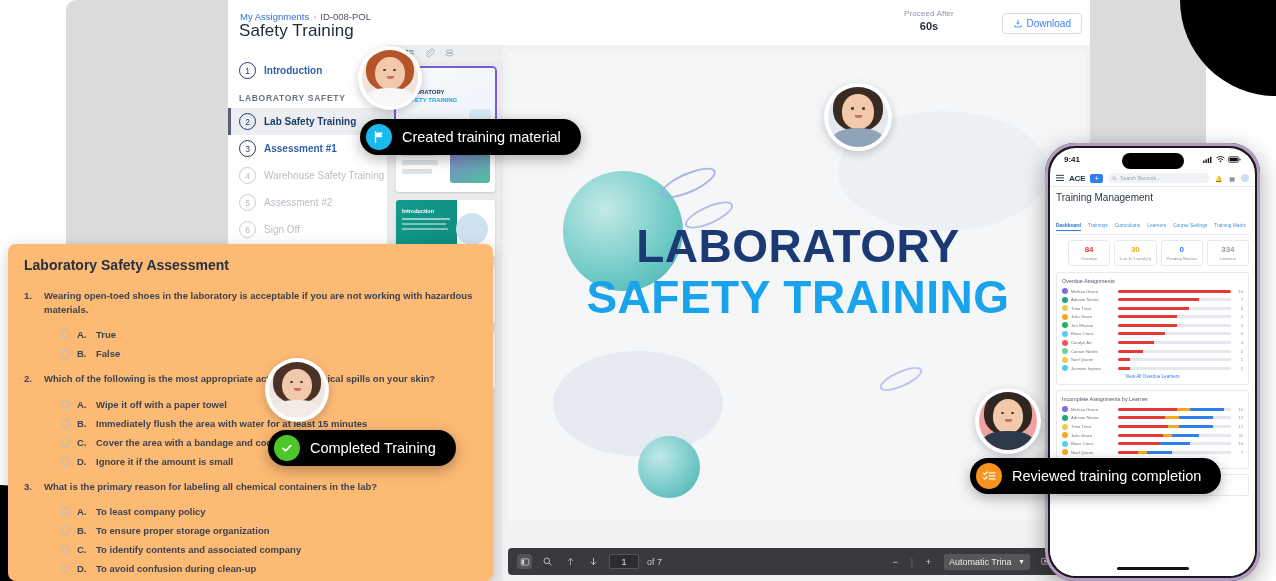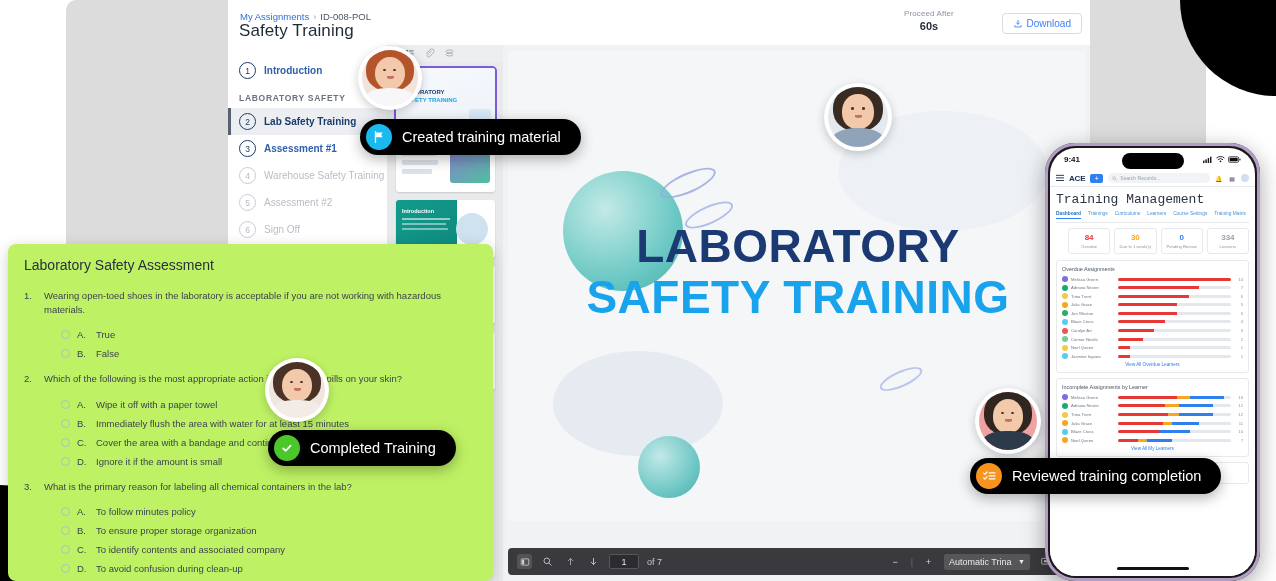--- a/index.html
+++ b/index.html
@@ -109,22 +109,22 @@
   #page-num-input { width: 30px; height: 15px; background: #2c2c30; border: 1px solid #55555a;
       border-radius: 2px; color: #e4e4e6; font-size: 9px; text-align: center; }
   #page-total { font-size: 9px; color: #c9c9cc; }
   .tb-spacer { flex: 1; }
   #zoom-select { height: 16px; min-width: 86px; background: #565659; border-radius: 2px;
       display: flex; align-items: center; justify-content: space-between; padding: 0 5px;
       font-size: 9px; color: #eaeaec; cursor: pointer; }
 
   
   #assessment-card { position: absolute; left: 8px; top: 244px; width: 485px; height: 337px;
-      background: #bef264; border-radius: 8px; box-shadow: 0 3px 14px rgba(0,0,0,.20);
-      padding: 13px 16px 0 16px; overflow: hidden; }
+      background: #fdba74; border-radius: 8px; box-shadow: 0 3px 14px rgba(0,0,0,.20);
+      padding: 13px 16px 0 16px; overflow: hidden; font-weight: bold; }
   #assessment-title { font-size: 14px; color: #27303c; margin-bottom: 16px; }
   .q-block { display: flex; margin-bottom: 9px; }
   .q-num { width: 20px; font-size: 9.5px; color: #3b4350; flex: 0 0 auto; padding-top: 1px; }
   .q-body { flex: 1; }
   .q-text { font-size: 9.5px; color: #3b4350; line-height: 13.5px; }
   .opt-list { margin-top: 9px; }
   .opt { display: flex; align-items: center; gap: 7px; height: 19px; padding-left: 17px;
       cursor: pointer; }
   .opt-radio { width: 9px; height: 9px; border: 1px solid #b6bcc5; border-radius: 50%;
       flex: 0 0 auto; }
@@ -147,21 +147,21 @@
       align-items: center; padding: 0 6px; gap: 5px; }
   #ace-logo { font-size: 8px; font-weight: bold; color: #1a2b4b; letter-spacing: -.2px; }
   #ace-plus { width: 13px; height: 9px; background: #2f80ed; border-radius: 2px;
       color: #fff; font-size: 7px; display: flex; align-items: center; justify-content: center; }
   #phone-search { flex: 1; height: 10px; background: #f1f3f6; border-radius: 5px;
       display: flex; align-items: center; padding: 0 4px; gap: 3px; }
   #phone-search-text { font-size: 5px; color: #9aa2ae; }
   .nav-ico { width: 8px; height: 8px; font-size: 6px; color: #5b6573; display:flex;
       align-items:center; justify-content:center; }
   #phone-body { padding: 5px 6px; background: #fff; height: 389px; overflow: hidden; }
-  #tm-title { font-size: 13px; color: #2b3442; margin-bottom: 4px; font-family: Liberation Mono, monospace; }
+  #tm-title { font-size: 10px; color: #2b3442; margin-bottom: 20px; }
   #tm-tabs { display: flex; gap: 7px; border-bottom: 1px solid #e7e9ec; padding-bottom: 3px;
       margin-bottom: 5px; }
   .tm-tab { font-size: 4.8px; color: #4a90d9; white-space: nowrap; cursor: pointer; }
   .tm-tab.active { color: #1f6fc4; font-weight: bold; border-bottom: 1.5px solid #2f80ed;
       padding-bottom: 2px; }
   #stat-row { display: flex; gap: 4px; margin-bottom: 6px; padding-left: 12px; }
   .stat-card { flex: 1; border: 1px solid #e7e9ec; border-radius: 3px; padding: 4px 1px;
       text-align: center; background: #fff; }
   .stat-val { font-size: 8px; font-weight: bold; }
   .stat-lbl { font-size: 4.2px; color: #8b94a3; margin-top: 2px; }
@@ -447,21 +447,21 @@
     </div>
 
     <div class="q-block">
       <div class="q-num">3.</div>
       <div class="q-body">
         <div class="q-text">What is the primary reason for labeling all chemical containers in the lab?</div>
         <div class="opt-list">
           <div class="opt">
             <span class="opt-radio"></span>
             <span class="opt-letter">A.</span>
-            <span class="opt-text">To follow minutes policy</span>
+            <span class="opt-text">To least company policy</span>
           </div>
           <div class="opt">
             <span class="opt-radio"></span>
             <span class="opt-letter">B.</span>
             <span class="opt-text">To ensure proper storage organization</span>
           </div>
           <div class="opt">
             <span class="opt-radio"></span>
             <span class="opt-letter">C.</span>
             <span class="opt-text">To identify contents and associated company</span>

